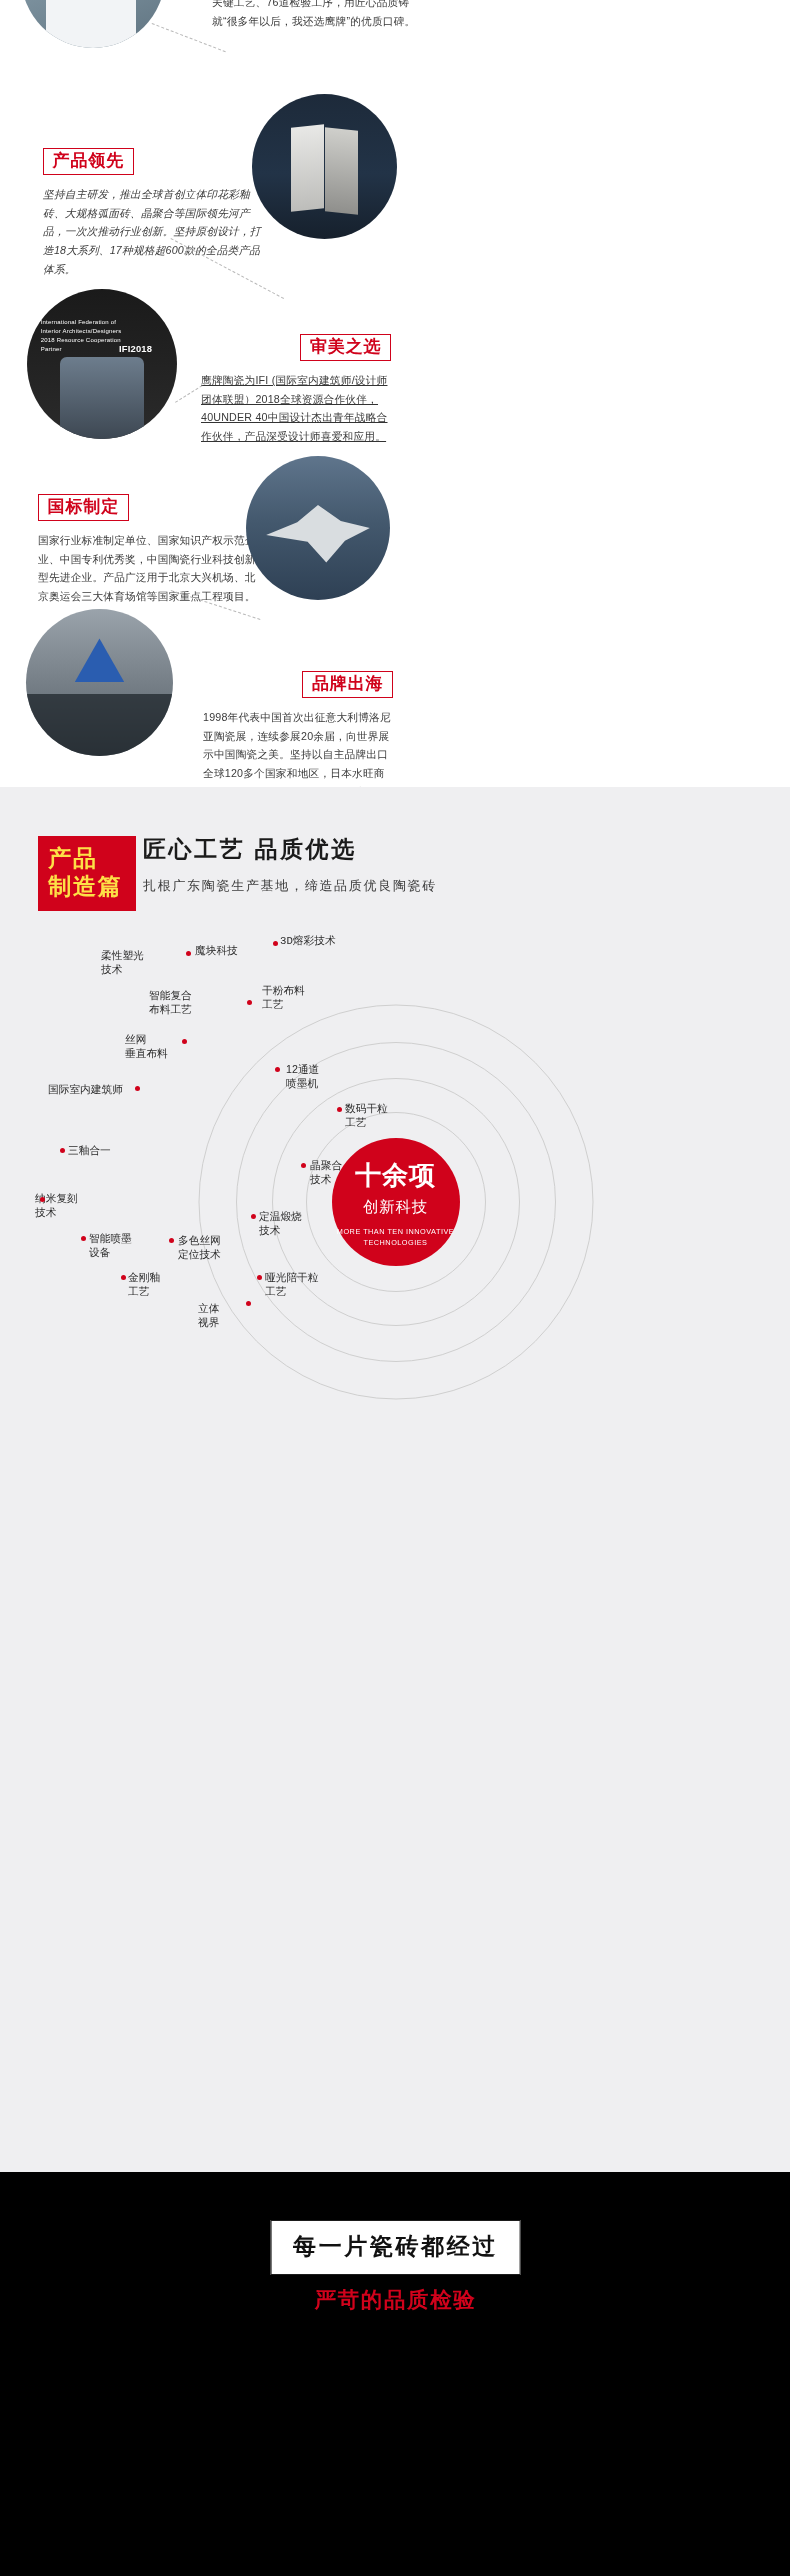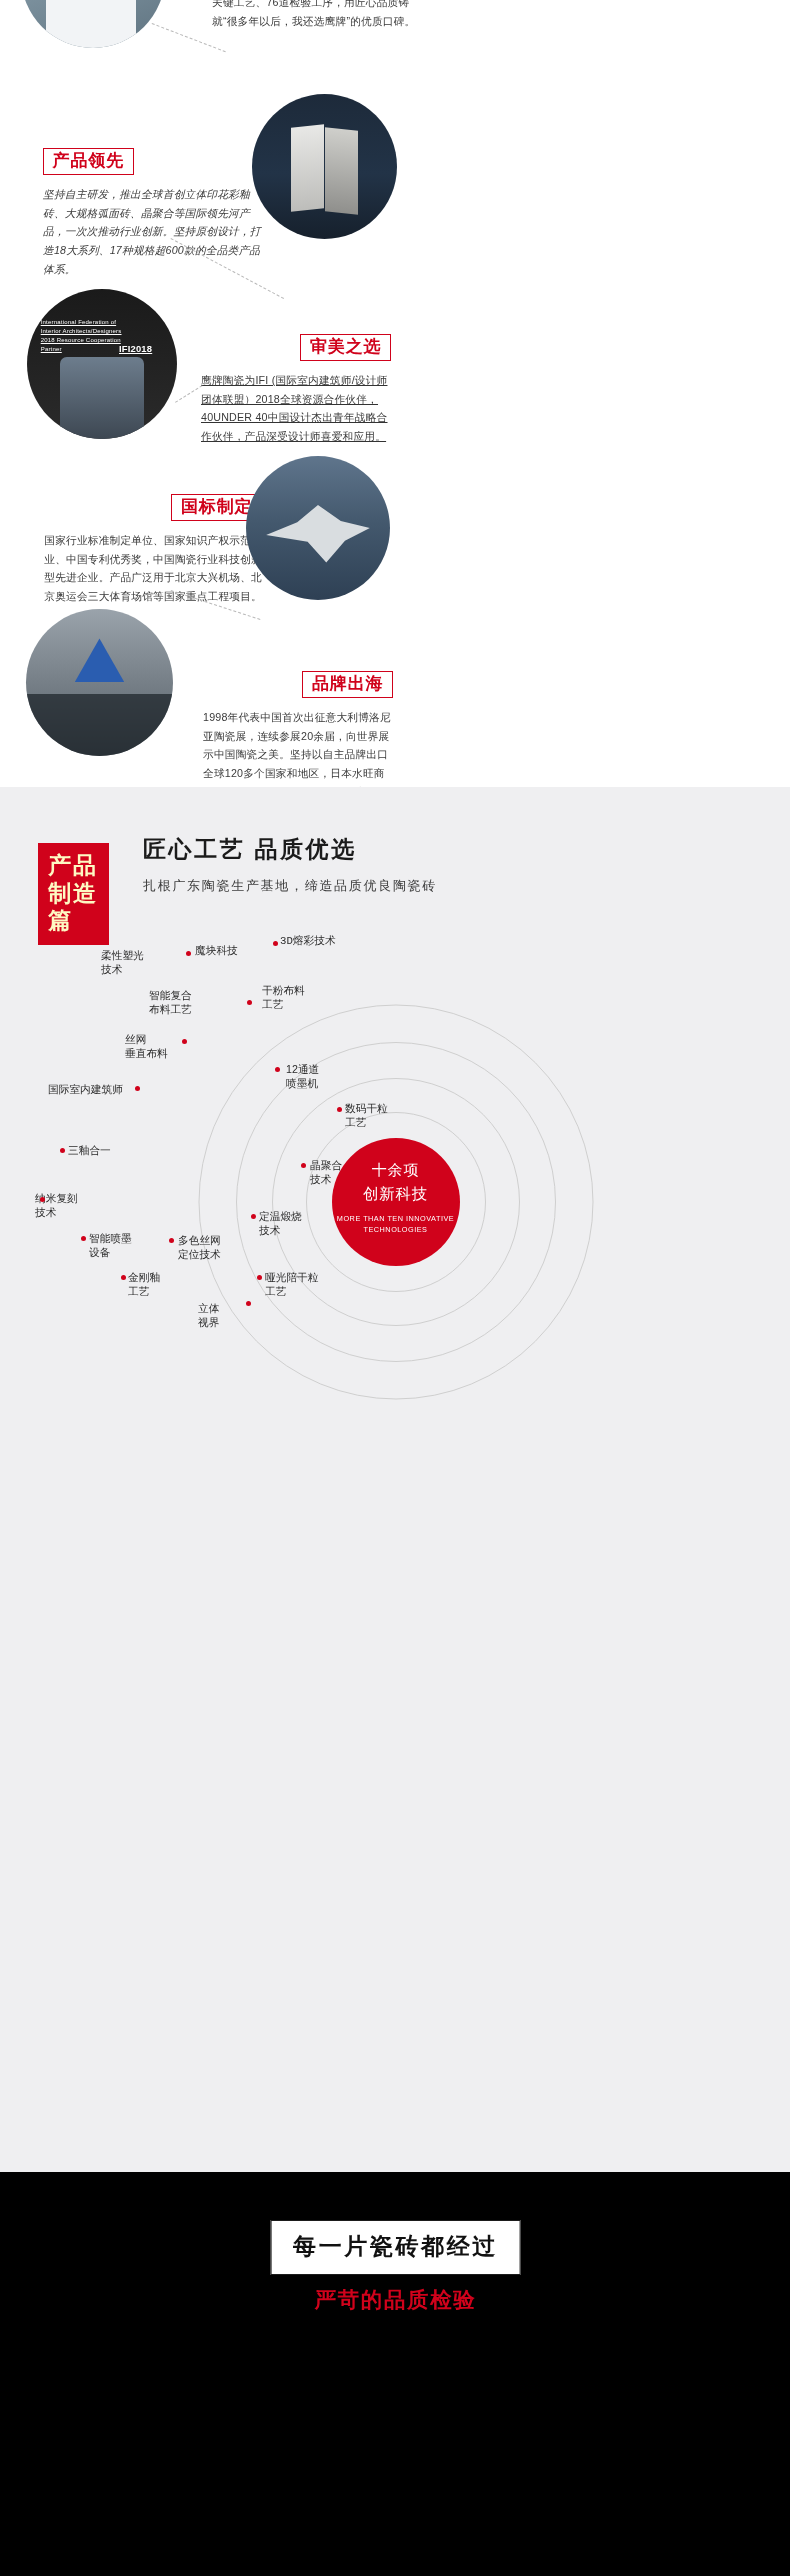--- a/index.html
+++ b/index.html
@@ -72,24 +72,24 @@
   
   .manu {
     position: relative;
     width: 791px;
     height: 1385px;
     background: #efeff1;
   }
   .manu-badge {
     position: absolute;
     left: 38px;
-    top: 56px;
-    width: 71px;
+    top: 49px;
+    width: 98px;
     background: #d0021b;
-    color: #fef9c3;
+    color: #fde047;
     font-size: 23px;
     font-weight: bold;
     line-height: 1.18;
     letter-spacing: 1.7px;
     padding: 9.4px 0 11px 10.3px;
     box-sizing: border-box;
   }
   .manu-head {
     position: absolute;
     left: 143px;
@@ -133,22 +133,22 @@
     width: 128px;
     height: 128px;
     border-radius: 50%;
     background: #d0021b;
     color: #fff;
     text-align: center;
     box-sizing: border-box;
     padding-top: 23px;
   }
   .core .c1 {
-    font-size: 15px;
-    font-weight: normal;
+    font-size: 26px;
+    font-weight: bold;
     letter-spacing: 0.9px;
     line-height: 1.15;
   }
   .core .c2 {
     font-size: 15.4px;
     letter-spacing: 0.9px;
     margin-top: 6px;
   }
   .core .c3 {
     font-size: 7.3px;
@@ -289,21 +289,20 @@
     height: 30%;
     background: #2a5db0;
     clip-path: polygon(50% 0, 100% 100%, 0 100%);
   }
   .overlay-text {
     position: absolute;
     color: #fff;
     font-size: 6px;
     line-height: 1.5;
     letter-spacing: 0.2px;
-    text-decoration: underline;
   }
 </style>
 </head>
 <body>
 
 <div class="page">
 
   <section class="story">
 
     <div class="circle-photo ph-lab" style="left:20.5px;top:-96px;width:144px;height:144px;">
@@ -330,21 +329,21 @@
         <div class="overlay-text" style="left:13.7px;top:29px;width:94px;">International Federation of Interior Architects/Designers 2018 Resource Cooperation Partner</div>
         <div class="overlay-text" style="left:92px;top:53px;font-size:9.4px;font-weight:bold;">IFI2018</div>
       </div>
     </div>
     <div class="blk right-align" style="left:201px;top:306px;width:190px;text-decoration:underline;">
       <span class="tag">审美之选</span>
       <p class="para" style="margin:10.3px 0 0;text-align:left;">鹰牌陶瓷为IFI (国际室内建筑师/设计师团体联盟）2018全球资源合作伙伴，40UNDER 40中国设计杰出青年战略合作伙伴，产品深受设计师喜爱和应用。</p>
     </div>
     <div class="dash" style="left:175px;top:402px;width:51px;transform:rotate(-32deg);"></div>
 
-    <div class="blk" style="left:38px;top:466px;width:224px;text-align:right;">
+    <div class="blk" style="left:38px;top:466px;width:224px;">
       <span class="tag">国标制定</span>
       <p class="para" style="margin:10.3px 0 0;">国家行业标准制定单位、国家知识产权示范企业、中国专利优秀奖，中国陶瓷行业科技创新型先进企业。产品广泛用于北京大兴机场、北京奥运会三大体育场馆等国家重点工程项目。</p>
     </div>
     <div class="circle-photo ph-aero" style="left:246px;top:456px;width:144px;height:144px;">
       <div class="ph-inner"></div>
     </div>
     <div class="dash" style="left:171px;top:590px;width:94px;transform:rotate(18deg);"></div>
 
     <div class="circle-photo ph-expo" style="left:26px;top:609px;width:147px;height:147px;">
       <div class="ph-inner"></div>

